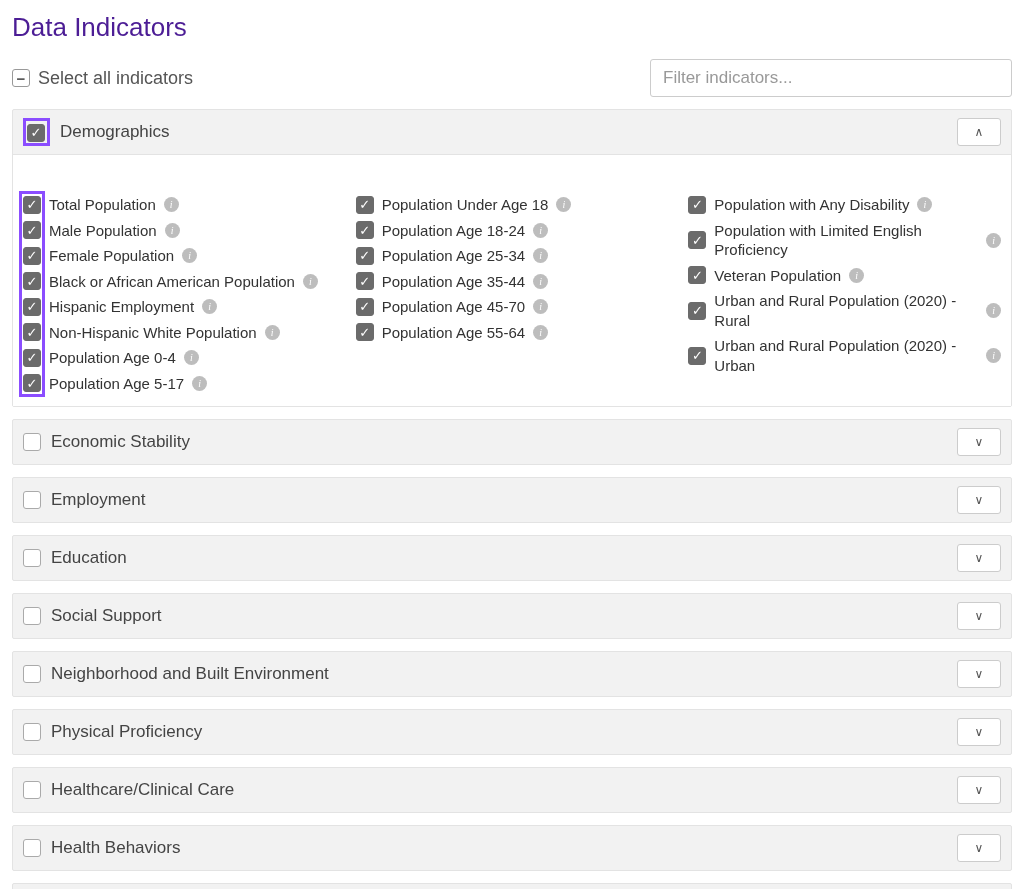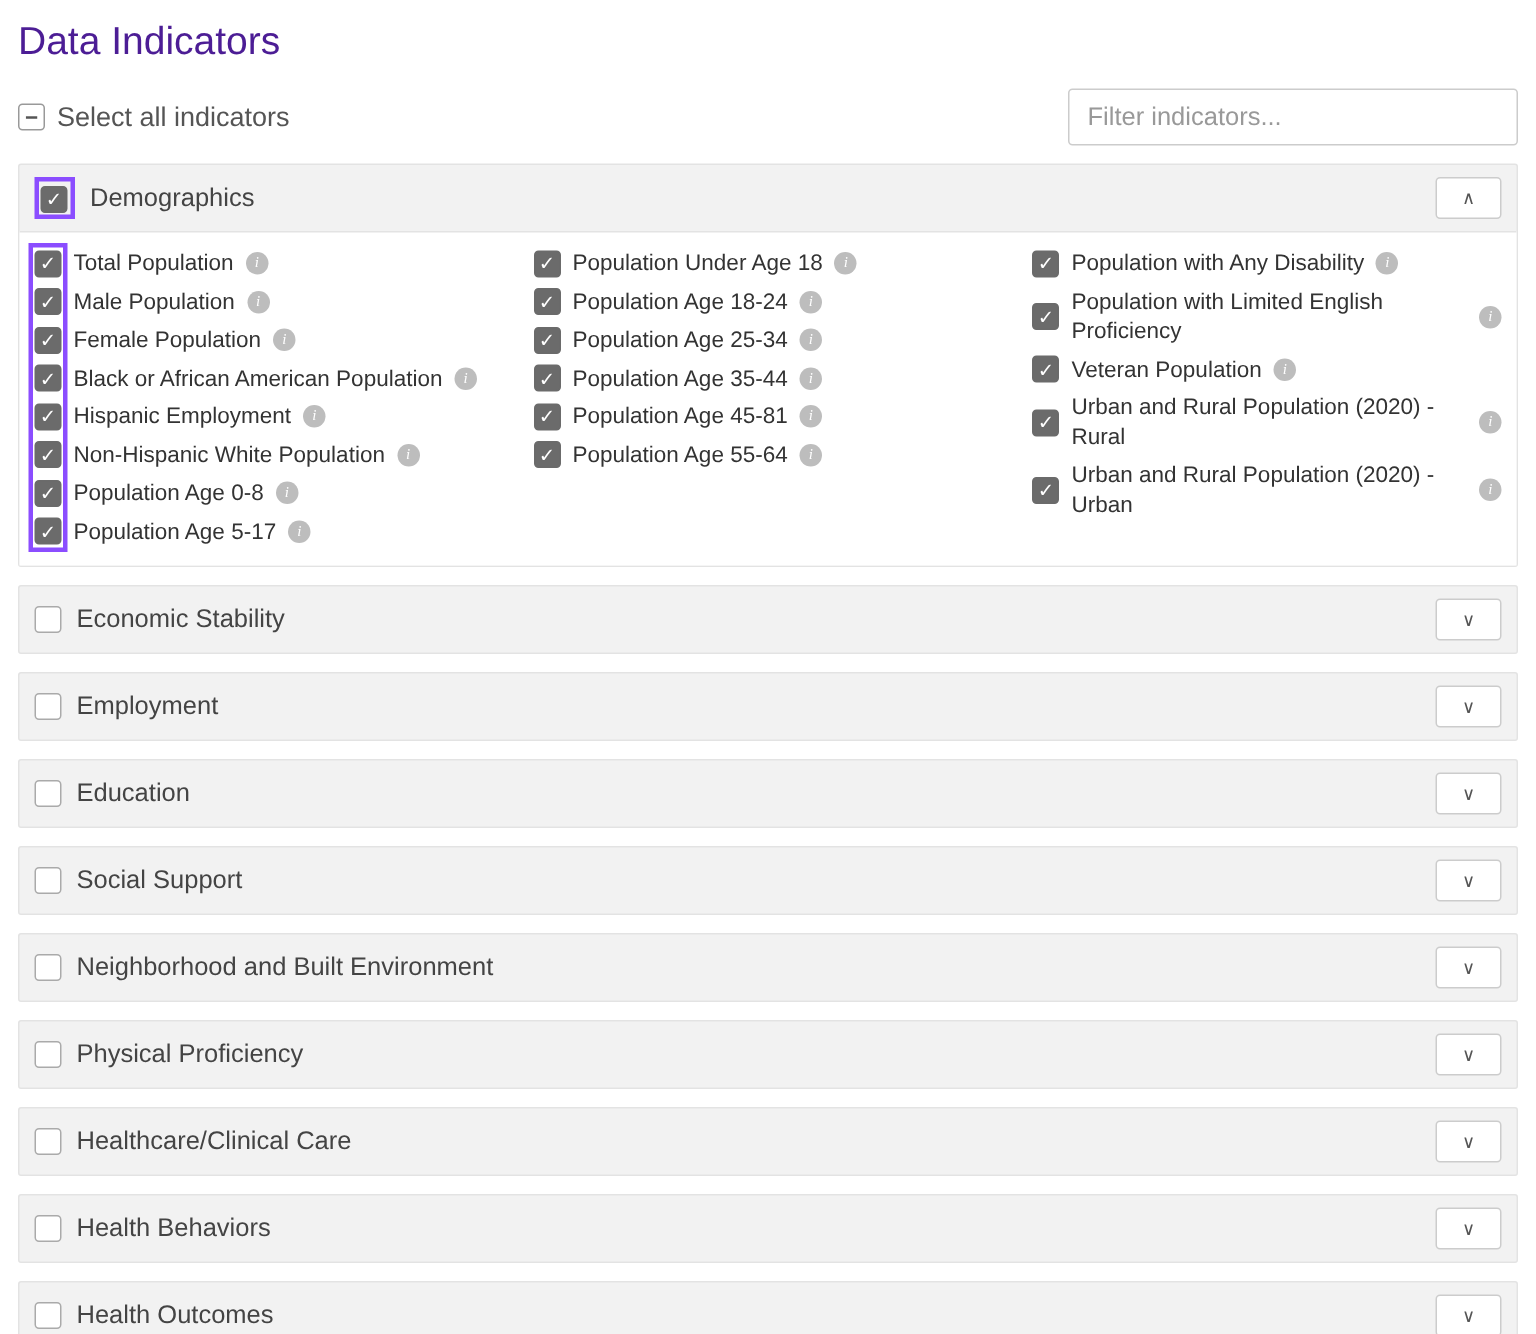--- a/index.html
+++ b/index.html
@@ -38,21 +38,21 @@
     align-items: center;
     justify-content: center;
     font-size: 15px;
     font-weight: bold;
     color: #555;
     background:#fff;
     cursor: pointer;
     line-height: 1;
   }
   .filter-input {
-    width: 300px;
+    width: 362px;
     font-size: 17px;
     padding: 8px 12px;
     border: 1px solid #ccc;
     border-radius: 3px;
     color: #333;
   }
   .filter-input::placeholder { color: #999; }
 
   .category {
     background: #f2f2f2;
@@ -112,20 +112,21 @@
     border-top: 1px solid #e3e3e3;
     padding: 10px 10px 12px 10px;
     display: flex;
     gap: 20px;
   }
   .items-col {
     flex: 1;
     display: flex;
     flex-direction: column;
     gap: 4px;
+    margin-top: 29px;
   }
   .item-row {
     display: flex;
     align-items: center;
     gap: 8px;
     font-size: 15px;
     color: #333;
     line-height: 1.3;
     padding: 1px 0;
   }
@@ -201,21 +202,21 @@
             <span>Hispanic Employment</span>
             <span class="info-icon"></span>
           </div>
           <div class="item-row">
             <span class="chk checked"></span>
             <span>Non-Hispanic White Population</span>
             <span class="info-icon"></span>
           </div>
           <div class="item-row">
             <span class="chk checked"></span>
-            <span>Population Age 0-8</span>
+            <span>Population Age 0-4</span>
             <span class="info-icon"></span>
           </div>
           <div class="item-row">
             <span class="chk checked"></span>
             <span>Population Age 5-17</span>
             <span class="info-icon"></span>
           </div>
           <div style="position: absolute; left: -4px; top: -3px; width: 26px; bottom: -3px; border: 3px solid rgb(139, 77, 255); pointer-events: none;"></div>
         </div>
         <div class="items-col">
@@ -234,21 +235,21 @@
             <span>Population Age 25-34</span>
             <span class="info-icon"></span>
           </div>
           <div class="item-row">
             <span class="chk checked"></span>
             <span>Population Age 35-44</span>
             <span class="info-icon"></span>
           </div>
           <div class="item-row">
             <span class="chk checked"></span>
-            <span>Population Age 45-81</span>
+            <span>Population Age 45-70</span>
             <span class="info-icon"></span>
           </div>
           <div class="item-row">
             <span class="chk checked"></span>
             <span>Population Age 55-64</span>
             <span class="info-icon"></span>
           </div>
         </div>
         <div class="items-col">
           <div class="item-row">

